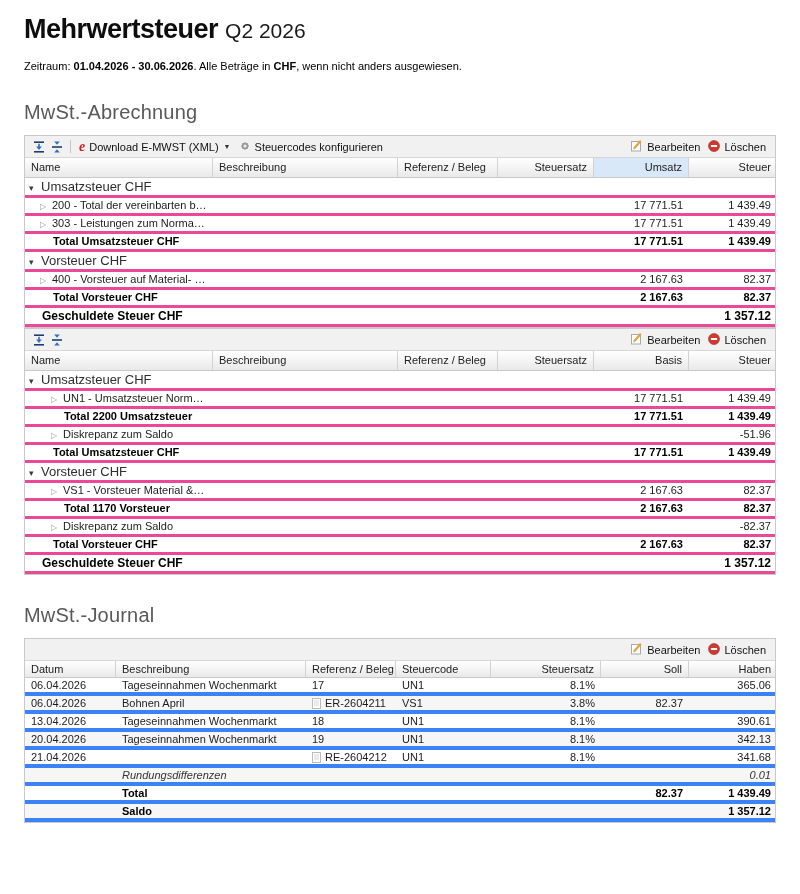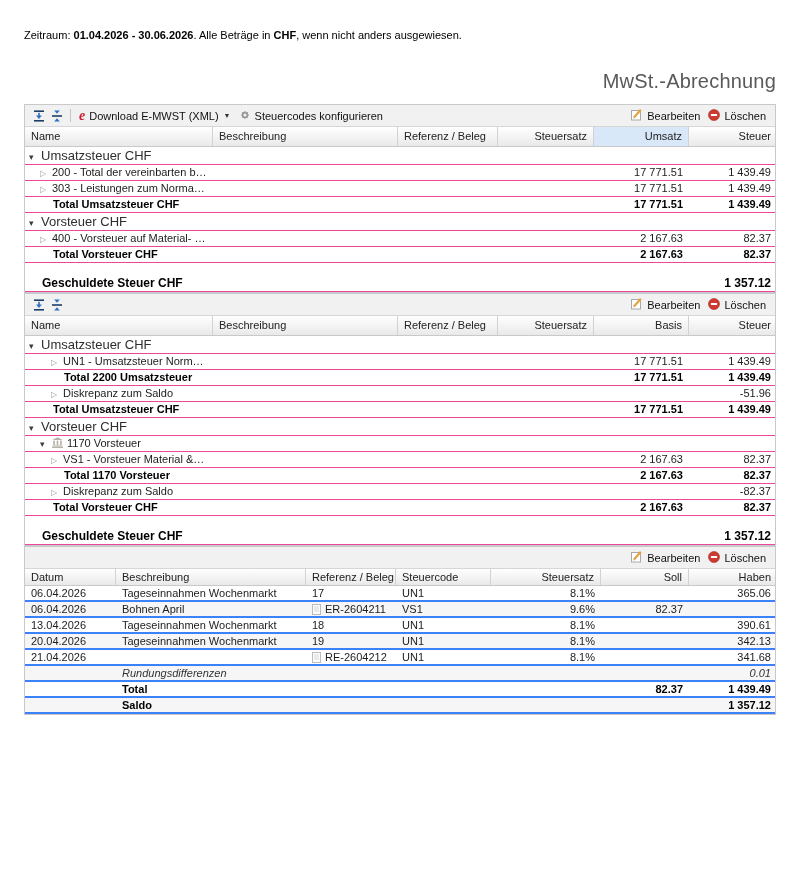--- a/index.html
+++ b/index.html
@@ -14,21 +14,21 @@
   body{margin:0;background:#fff;font-family:"Liberation Sans",sans-serif;color:#222;}
   .page{width:800px;padding:14px 24px 24px;}
 
   
   .titlebar{white-space:nowrap;}
   .t1{font-size:27px;font-weight:bold;color:#0d0d0d;letter-spacing:-0.5px;}
   .t2{font-size:21px;color:#1a1a1a;margin-left:7px;font-weight:normal;}
   .subtitle{font-size:11px;margin:15px 0 0;color:#000;}
   .subtitle b{font-weight:bold;}
 
-  h2.section{font-size:20px;font-weight:normal;color:#595959;margin:29px 0 11px;letter-spacing:0.2px;text-align:right;}
+  h2.section{font-size:20px;font-weight:normal;color:#595959;margin:29px 0 11px;letter-spacing:0.2px;}
 
   
   .panel{border:1px solid #c9c9c9;background:#fff;}
   .toolbar{height:22px;background:#f1f1f1;display:flex;align-items:center;padding:0 5px;border-bottom:1px solid #d6d6d6;}
   .tbtn{display:inline-flex;align-items:center;gap:4px;padding:1px 4px;font-size:11px;color:#111;cursor:pointer;white-space:nowrap;}
   .tbtn.icon-only{padding:1px 3px;}
   .tb-sep{width:1px;height:13px;background:#c6c6c6;margin:0 4px;display:inline-block;}
   .spacer{flex:1;}
   .emwst{font-family:"Liberation Serif",serif;font-style:italic;font-weight:bold;color:var(--emwst-red,#cc1f2d);font-size:14px;line-height:11px;}
   .caret{font-size:7px;color:#333;margin-left:1px;}
@@ -37,50 +37,53 @@
   .ghead{display:grid;background:linear-gradient(#ffffff,#e9e9e9);border-bottom:1px solid #c9c9c9;}
   .t12g{grid-template-columns:188px 185px 100px 96px 95px 88px;}
   .jrng{grid-template-columns:91px 190px 90px 95px 110px 88px 88px;}
   .hcell{font-size:11px;color:#222;padding:0 6px;height:19px;line-height:19px;border-right:1px solid #d2d2d2;overflow:hidden;white-space:nowrap;}
   .hcell:last-child{border-right:none;}
   .hcell.num{}
   .hcell.hl{background:var(--header-highlight,#d9e8f9);}
   .jrn-head .hcell{height:16px;line-height:16px;}
 
   
-  .g-row{display:grid;border-bottom:1px solid #ec4899;background:#fff;cursor:default;}
+  .g-row{display:grid;border-bottom:3px solid #ec4899;background:#fff;cursor:default;}
   .g-row.t12{grid-template-columns:188px 185px 100px 96px 95px 88px;}
   .g-row.jrn{grid-template-columns:91px 190px 90px 95px 110px 88px 88px;}
   .cell{padding:0 6px;font-size:11px;line-height:15px;white-space:nowrap;overflow:hidden;text-overflow:ellipsis;color:#1c1c1c;}
   .num{text-align:right;}
   .g-row.normal .cell,.g-row.total .cell,.g-row.acct .cell{line-height:15px;height:15px;}
   .g-row.group .cell{line-height:17px;height:17px;}
   .g-row.group .cell.name{font-size:13px;color:#2e2e2e;}
   .g-row.total .cell{font-weight:bold;color:#000;}
-  .g-row.grand .cell{font-weight:bold;font-size:12px;line-height:16px;height:16px;color:#000;margin-top:12px;}
+  .g-row.grand .cell{font-weight:bold;font-size:12px;line-height:16px;height:16px;color:#000;}
   .exp{display:inline-block;width:12px;text-align:left;}
   .exp.open{color:#3c3c3c;font-size:9px;}
   .exp.closed{color:#9b9b9b;font-size:8px;}
   .bank-ico{vertical-align:-1px;margin-right:4px;}
   .doc-ico{vertical-align:-2px;margin-right:4px;}
 
   
-  .g-row.jrn{border-bottom:2px solid #3b82f6;}
+  .g-row.jrn{border-bottom:4px solid #3b82f6;}
   .g-row.jrn .cell{line-height:14px;height:14px;}
   #journal-body .g-row:nth-child(even){background:#f6f6f6;}
   .g-row.italic .cell{font-style:italic;color:#333;}
   .g-row.jtotal .cell{font-weight:bold;color:#000;}
 
   svg{display:inline-block;}
 </style>
 </head>
 <body>
 
 <div class="page">
 
+  <div class="titlebar">
+    <span class="t1">Mehrwertsteuer</span><span class="t2">Q2 2026</span>
+  </div>
   <p class="subtitle"><span>Zeitraum: </span><b>01.04.2026 - 30.06.2026</b><span>. Alle Beträge in </span><b>CHF</b><span>, wenn nicht anders ausgewiesen.</span></p>
 
   <h2 class="section">MwSt.-Abrechnung</h2>
   <div class="panel">
     <div class="toolbar">
       <span class="tbtn icon-only">
           <svg width="12" height="12" viewBox="0 0 12 12">
             <rect x="1" y="0.4" width="10" height="1.6" fill="#1d3f66"></rect>
             <rect x="5.2" y="2.8" width="1.6" height="3.2" fill="#2f6fc1"></rect>
             <path d="M3.1 5.4 L8.9 5.4 L6 9 Z" fill="#2f6fc1"></path>
@@ -288,35 +291,20 @@
           <div class="cell num">1 439.49</div>
         </div>
         <div class="g-row t12 group">
           <div class="cell name" style="padding-left: 4px;"><span class="exp open">▾</span><span class="lbl">Vorsteuer CHF</span></div>
           <div class="cell"></div>
           <div class="cell"></div>
           <div class="cell num"></div>
           <div class="cell num"></div>
           <div class="cell num"></div>
         </div>
-        <div class="g-row t12 acct">
-          <div class="cell name" style="padding-left: 15px;"><span class="exp open">▾</span><svg class="bank-ico" width="11" height="11" viewBox="0 0 11 11">
-              <path d="M5.5 0.3 L10.7 3 H0.3 Z" fill="#b6b0a6"></path>
-              <rect x="1.3" y="3.6" width="1.6" height="4.4" fill="#b6b0a6"></rect>
-              <rect x="4.7" y="3.6" width="1.6" height="4.4" fill="#b6b0a6"></rect>
-              <rect x="8.1" y="3.6" width="1.6" height="4.4" fill="#b6b0a6"></rect>
-              <rect x="0.6" y="8.4" width="9.8" height="1.1" fill="#b6b0a6"></rect>
-              <rect x="0" y="9.8" width="11" height="1.2" fill="#b6b0a6"></rect>
-            </svg><span class="lbl">1170 Vorsteuer</span></div>
-          <div class="cell"></div>
-          <div class="cell"></div>
-          <div class="cell num"></div>
-          <div class="cell num"></div>
-          <div class="cell num"></div>
-        </div>
         <div class="g-row t12 normal">
           <div class="cell name" style="padding-left: 26px;"><span class="exp closed">▷</span><span class="lbl">VS1 - Vorsteuer Material &amp; Dienstleist…</span></div>
           <div class="cell"></div>
           <div class="cell"></div>
           <div class="cell num"></div>
           <div class="cell num">2 167.63</div>
           <div class="cell num">82.37</div>
         </div>
         <div class="g-row t12 total">
           <div class="cell name" style="padding-left: 39px;"><span class="lbl">Total 1170 Vorsteuer</span></div>
@@ -346,20 +334,21 @@
           <div class="cell name" style="padding-left: 17px;"><span class="lbl">Geschuldete Steuer CHF</span></div>
           <div class="cell"></div>
           <div class="cell"></div>
           <div class="cell num"></div>
           <div class="cell num"></div>
           <div class="cell num">1 357.12</div>
         </div>
       </div>
   </div>
 
+  <h2 class="section">MwSt.-Journal</h2>
   <div class="panel">
     <div class="toolbar">
       <span class="spacer"></span>
       <span class="tbtn">
         <span><svg width="13" height="13" viewBox="0 0 13 13">
               <rect x="1.5" y="2.5" width="9" height="9.5" fill="#ffffff" stroke="#a9a9a9"></rect>
               <path d="M4.2 9.2 L10.8 1.8" stroke="#e2a33c" stroke-width="2.2"></path>
               <path d="M3.2 10.6 L3.8 8.6 L5.2 9.9 Z" fill="#caa06a"></path>
             </svg></span>
         <span>Bearbeiten</span>
@@ -393,21 +382,21 @@
           <div class="cell num">365.06</div>
         </div>
         <div class="g-row jrn normal">
           <div class="cell">06.04.2026</div>
           <div class="cell">Bohnen April</div>
           <div class="cell"><svg class="doc-ico" width="9" height="11" viewBox="0 0 9 11">
               <rect x="0.5" y="0.5" width="8" height="10" fill="#fcfcfc" stroke="#bcbcbc"></rect>
               <path d="M2 3 h5 M2 5 h5 M2 7 h5" stroke="#d8d8d8" stroke-width="1"></path>
             </svg><span>ER-2604211</span></div>
           <div class="cell">VS1</div>
-          <div class="cell num">9.6%</div>
+          <div class="cell num">3.8%</div>
           <div class="cell num">82.37</div>
           <div class="cell num"></div>
         </div>
         <div class="g-row jrn normal">
           <div class="cell">13.04.2026</div>
           <div class="cell">Tageseinnahmen Wochenmarkt</div>
           <div class="cell"><span>18</span></div>
           <div class="cell">UN1</div>
           <div class="cell num">8.1%</div>
           <div class="cell num"></div>

